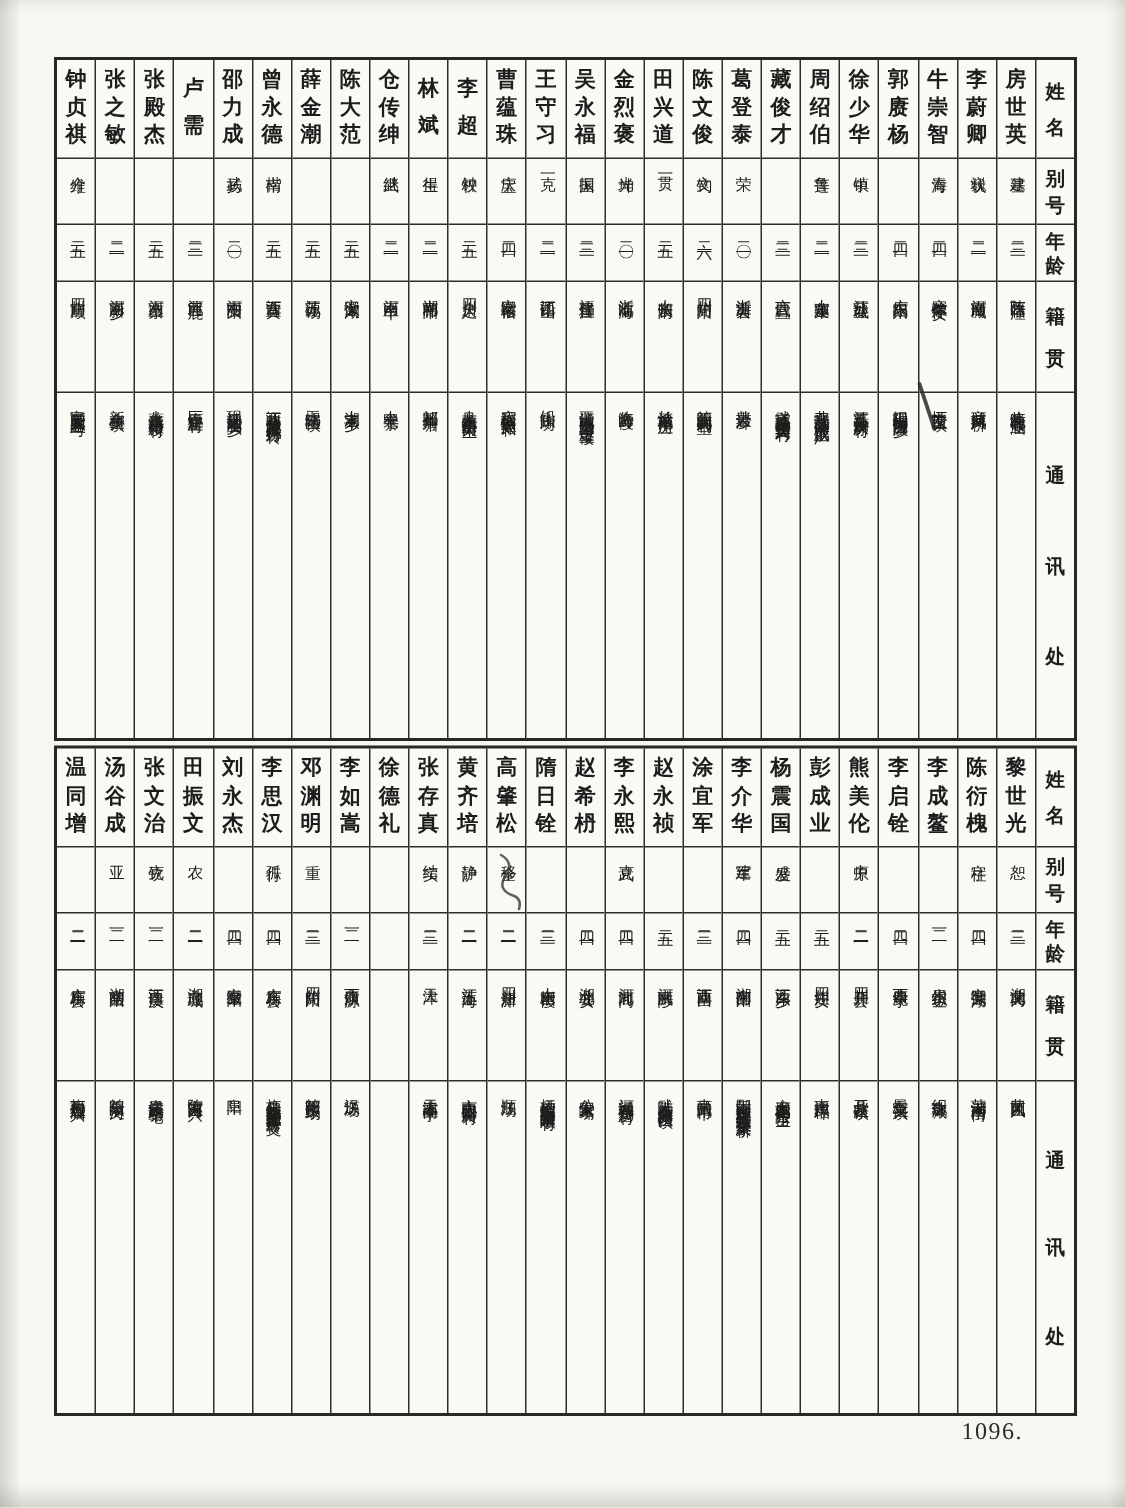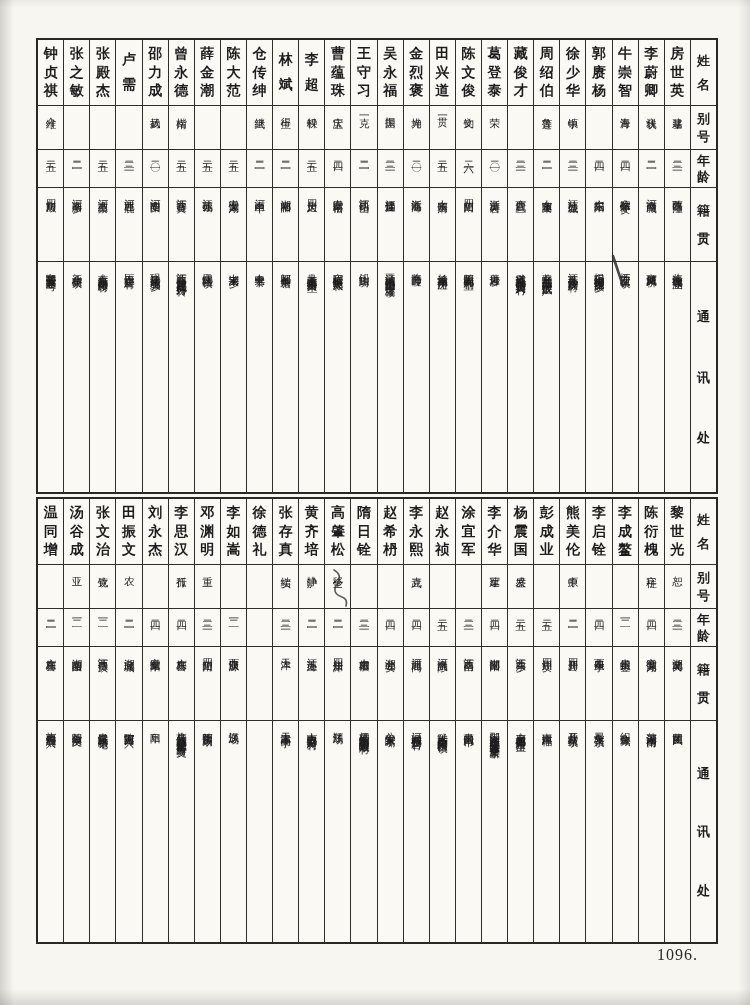--- a/index.html
+++ b/index.html
@@ -38,21 +38,21 @@
   .c-addr{flex:1 1 auto;border-bottom:none;}
   .vtext{
     writing-mode:vertical-rl;text-orientation:upright;
     font-size:10.5px;line-height:1.08;letter-spacing:1px;
     padding-top:3px;max-height:100%;
   }
   .hdr .cell{font-weight:bold;font-size:13px;}
   .hdr .h-flex{flex-direction:column;justify-content:space-evenly;align-items:center;}
   .hdr .h-flex span{line-height:1;}
   .page-number{
-    position:absolute;top:946px;right:52px;
+    position:absolute;top:946px;right:68px;
     font-size:16px;letter-spacing:1px;color:#2a2a26;
   }
   .marks{position:absolute;inset:0;pointer-events:none;}
 </style>
 </head>
 <body>
 
 <div class="page">
   <div class="edge-shade"></div>
 

